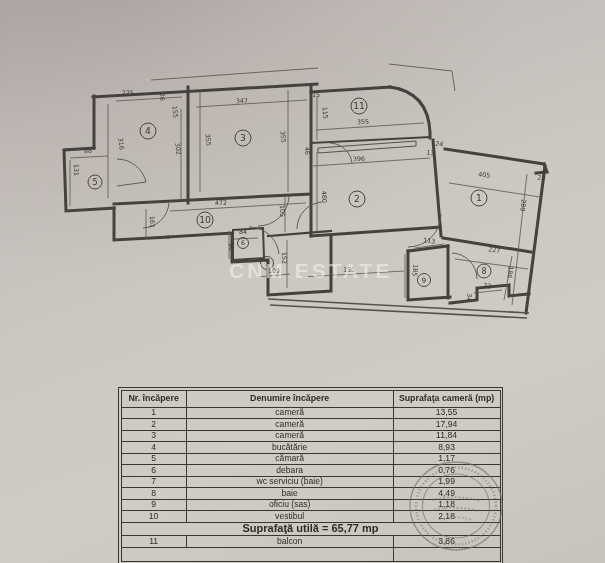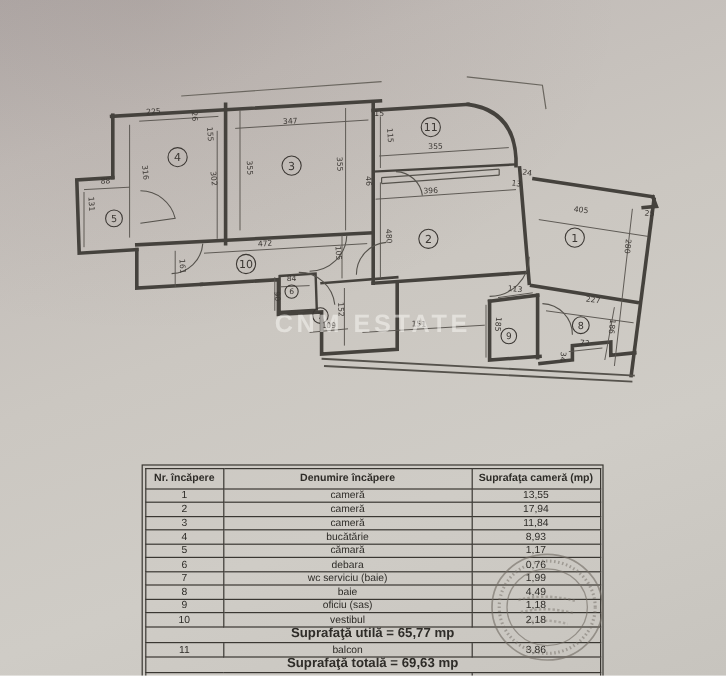--- a/index.html
+++ b/index.html
@@ -257,23 +257,20 @@
           <td>2,18</td>
         </tr>
         <tr class="totrow">
           <td colspan="3">Suprafaţă utilă = 65,77 mp</td>
         </tr>
         <tr>
           <td>11</td>
           <td>balcon</td>
           <td>3,86</td>
         </tr>
-        <tr class="totrow">
-          <td colspan="3">Suprafaţă totală = 69,63 mp</td>
-        </tr>
         <tr class="partial">
           <td colspan="2"></td>
           <td colspan="1"></td>
         </tr>
       </tbody>
   </table>
 </div>
 
 <svg class="stamp" width="100" height="98" viewBox="0 0 100 98">
   <g stroke="#736d65" fill="none">

